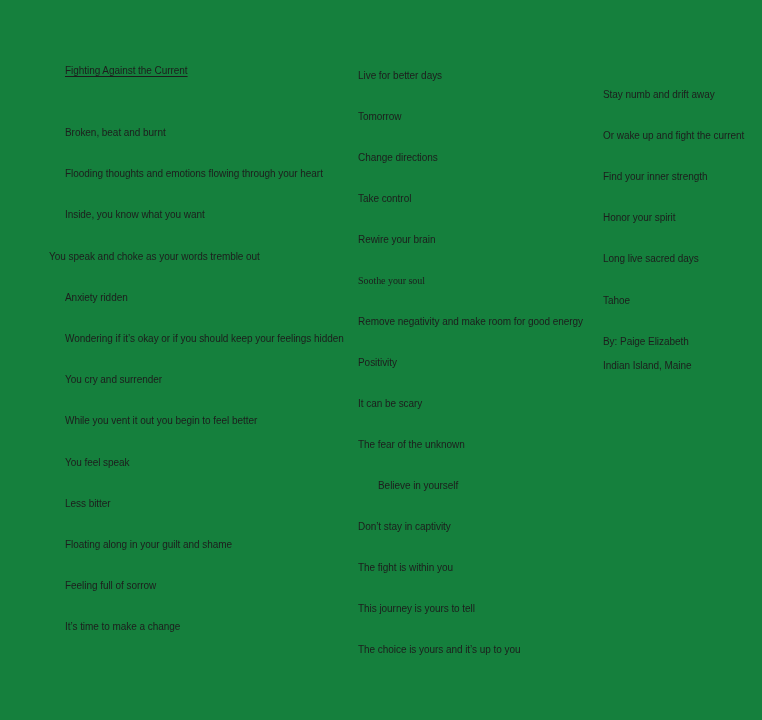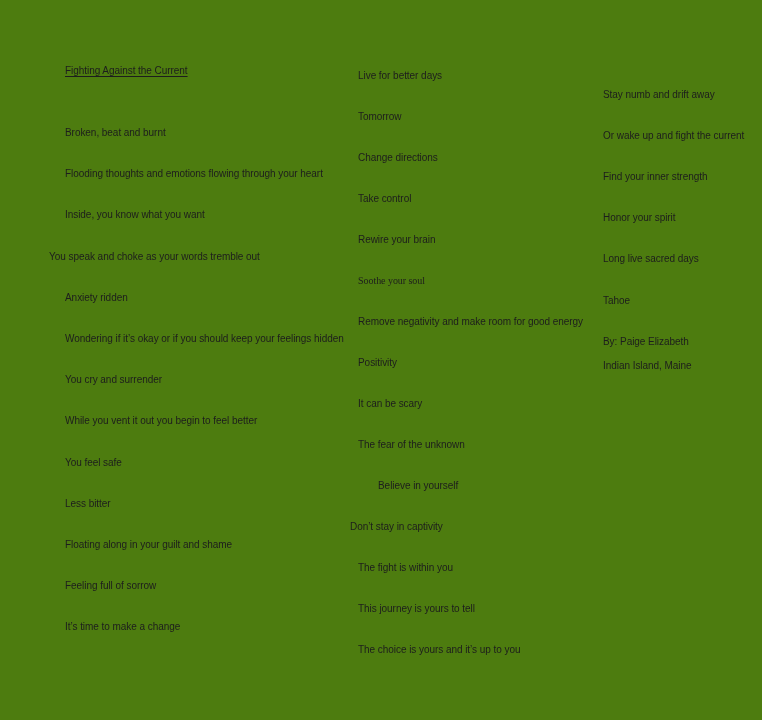--- a/index.html
+++ b/index.html
@@ -12,21 +12,21 @@
     background: #ffffff;
     font-family: "Liberation Sans", "DejaVu Sans", sans-serif;
     font-size: 10px;
     color: #1d1d1d;
     overflow: hidden;
   }
   .page {
     position: relative;
     width: 762px;
     height: 720px;
-    background: #4d7c0f;
+    background: #15803d;
   }
   .line {
     position: absolute;
     white-space: nowrap;
     line-height: 12px;
     letter-spacing: -0.05px;
   }
   .title {
     text-decoration: underline;
     text-underline-offset: 2px;
@@ -39,39 +39,39 @@
   <div class="line title" style="left:65px; top:65px;">Fighting Against the Current</div>
   <div>
       <div class="line" style="left: 65px; top: 127px;">Broken, beat and burnt</div>
       <div class="line" style="left: 65px; top: 168px;">Flooding thoughts and emotions flowing through your heart</div>
       <div class="line" style="left: 65px; top: 209px;">Inside, you know what you want</div>
       <div class="line" style="left: 49px; top: 251px; text-align: center;">You speak and choke as your words tremble out</div>
       <div class="line" style="left: 65px; top: 292px;">Anxiety ridden</div>
       <div class="line" style="left: 65px; top: 333px;">Wondering if it’s okay or if you should keep your feelings hidden</div>
       <div class="line" style="left: 65px; top: 374px;">You cry and surrender</div>
       <div class="line" style="left: 65px; top: 415px;">While you vent it out you begin to feel better</div>
-      <div class="line" style="left: 65px; top: 457px;">You feel safe</div>
+      <div class="line" style="left: 65px; top: 457px;">You feel speak</div>
       <div class="line" style="left: 65px; top: 498px;">Less bitter</div>
       <div class="line" style="left: 65px; top: 539px;">Floating along in your guilt and shame</div>
       <div class="line" style="left: 65px; top: 580px;">Feeling full of sorrow</div>
       <div class="line" style="left: 65px; top: 621px;">It’s time to make a change</div>
     </div>
   <div>
       <div class="line" style="left: 358px; top: 70px;">Live for better days</div>
       <div class="line" style="left: 358px; top: 111px;">Tomorrow</div>
       <div class="line" style="left: 358px; top: 152px;">Change directions</div>
       <div class="line" style="left: 358px; top: 193px;">Take control</div>
       <div class="line" style="left: 358px; top: 234px;">Rewire your brain</div>
       <div class="line" style="left: 358px; top: 275px; font-family: Liberation Serif, serif;">Soothe your soul</div>
       <div class="line" style="left: 358px; top: 316px;">Remove negativity and make room for good energy</div>
       <div class="line" style="left: 358px; top: 357px;">Positivity</div>
       <div class="line" style="left: 358px; top: 398px;">It can be scary</div>
       <div class="line" style="left: 358px; top: 439px;">The fear of the unknown</div>
       <div class="line" style="left: 378px; top: 480px;">Believe in yourself</div>
-      <div class="line" style="left: 350px; top: 521px;">Don’t stay in captivity</div>
+      <div class="line" style="left: 358px; top: 521px;">Don’t stay in captivity</div>
       <div class="line" style="left: 358px; top: 562px;">The fight is within you</div>
       <div class="line" style="left: 358px; top: 603px;">This journey is yours to tell</div>
       <div class="line" style="left: 358px; top: 644px;">The choice is yours and it’s up to you</div>
     </div>
   <div>
       <div class="line" style="left: 603px; top: 89px;">Stay numb and drift away</div>
       <div class="line" style="left: 603px; top: 130px;">Or wake up and fight the current</div>
       <div class="line" style="left: 603px; top: 171px;">Find your inner strength</div>
       <div class="line" style="left: 603px; top: 212px;">Honor your spirit</div>
       <div class="line" style="left: 603px; top: 253px;">Long live sacred days</div>

